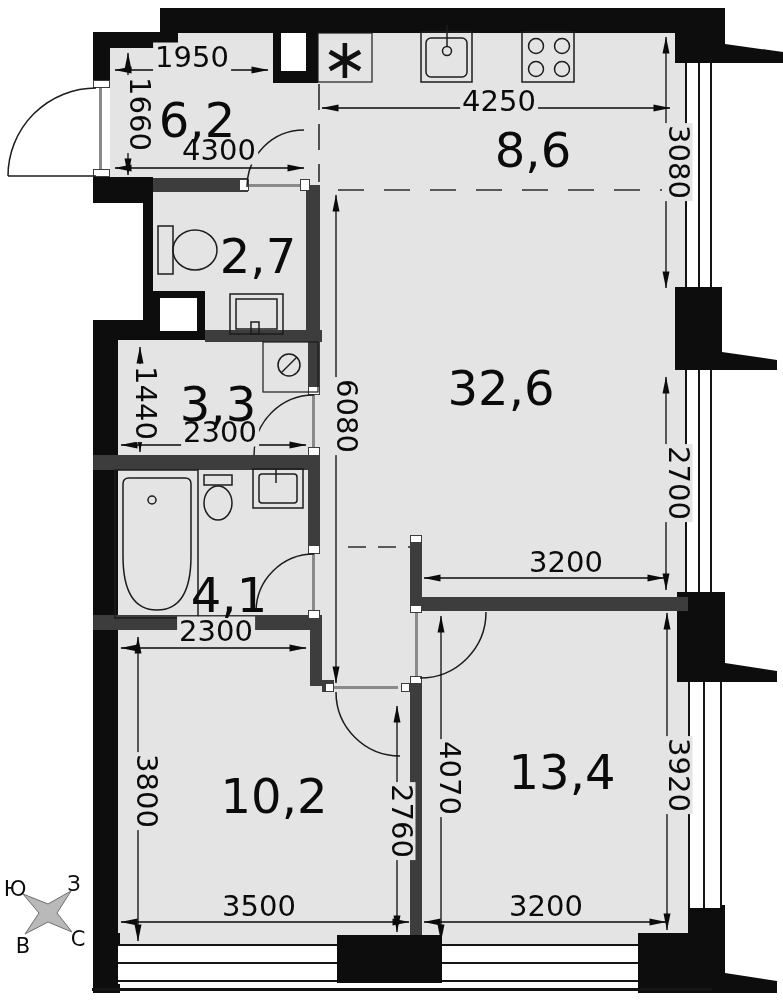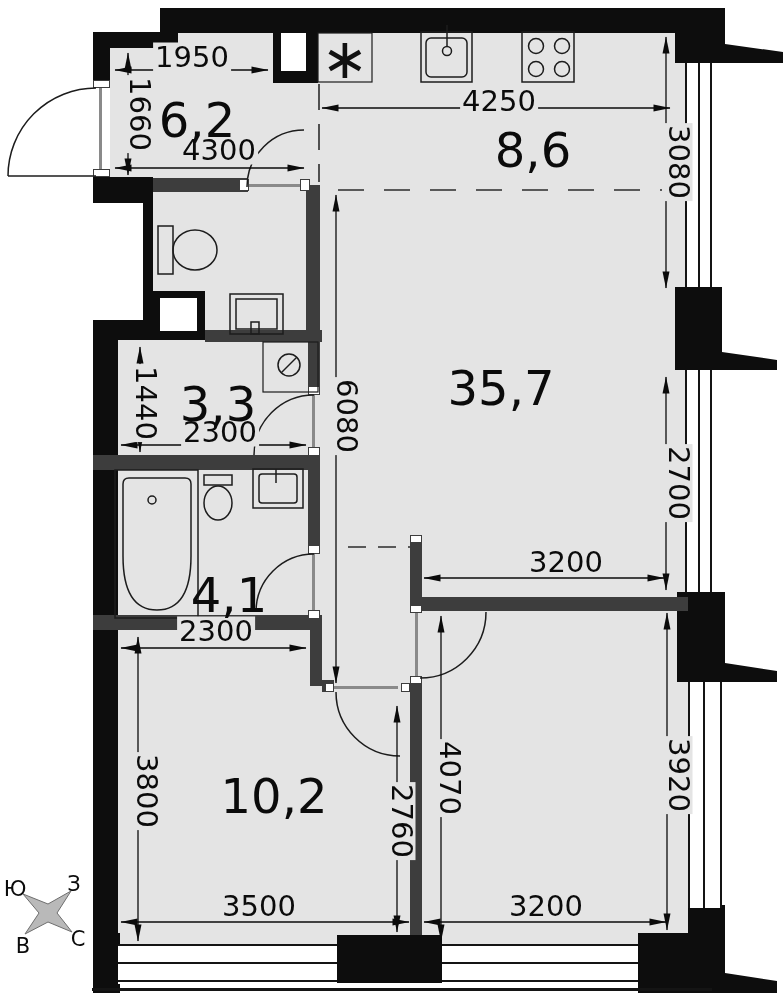--- a/index.html
+++ b/index.html
@@ -224,23 +224,25 @@
   <div class="lbl dim" style="left:216px;top:631px;">2300</div>
   <div class="lbl dim rot" style="left:146px;top:791px;">3800</div>
   <div class="lbl dim rot" style="left:401px;top:821px;">2760</div>
   <div class="lbl dim rot" style="left:449px;top:778px;">4070</div>
   <div class="lbl dim rot" style="left:678px;top:775px;">3920</div>
   <div class="lbl dim" style="left:259px;top:906px;">3500</div>
   <div class="lbl dim" style="left:546px;top:906px;">3200</div>
 
   <div class="lbl room" style="left:197px;top:120px;">6,2</div>
   <div class="lbl room" style="left:497px;top:150px;margin-left:36px;">8,6</div>
-  <div class="lbl room" style="left:501px;top:388px;">35,7</div>
+  <div class="lbl room" style="left:258px;top:256px;">2,7</div>
+  <div class="lbl room" style="left:501px;top:388px;">32,6</div>
   <div class="lbl room" style="left:218px;top:404px;">3,3</div>
   <div class="lbl room" style="left:229px;top:595px;">4,1</div>
   <div class="lbl room" style="left:274px;top:796px;">10,2</div>
+  <div class="lbl room" style="left:562px;top:772px;">13,4</div>
 
   <div class="lbl cmp" style="left:15px;top:889px;">Ю</div>
   <div class="lbl cmp" style="left:74px;top:884px;">З</div>
   <div class="lbl cmp" style="left:23px;top:946px;">В</div>
   <div class="lbl cmp" style="left:78px;top:939px;">С</div>
 
 </div>
 
 </body></html>

